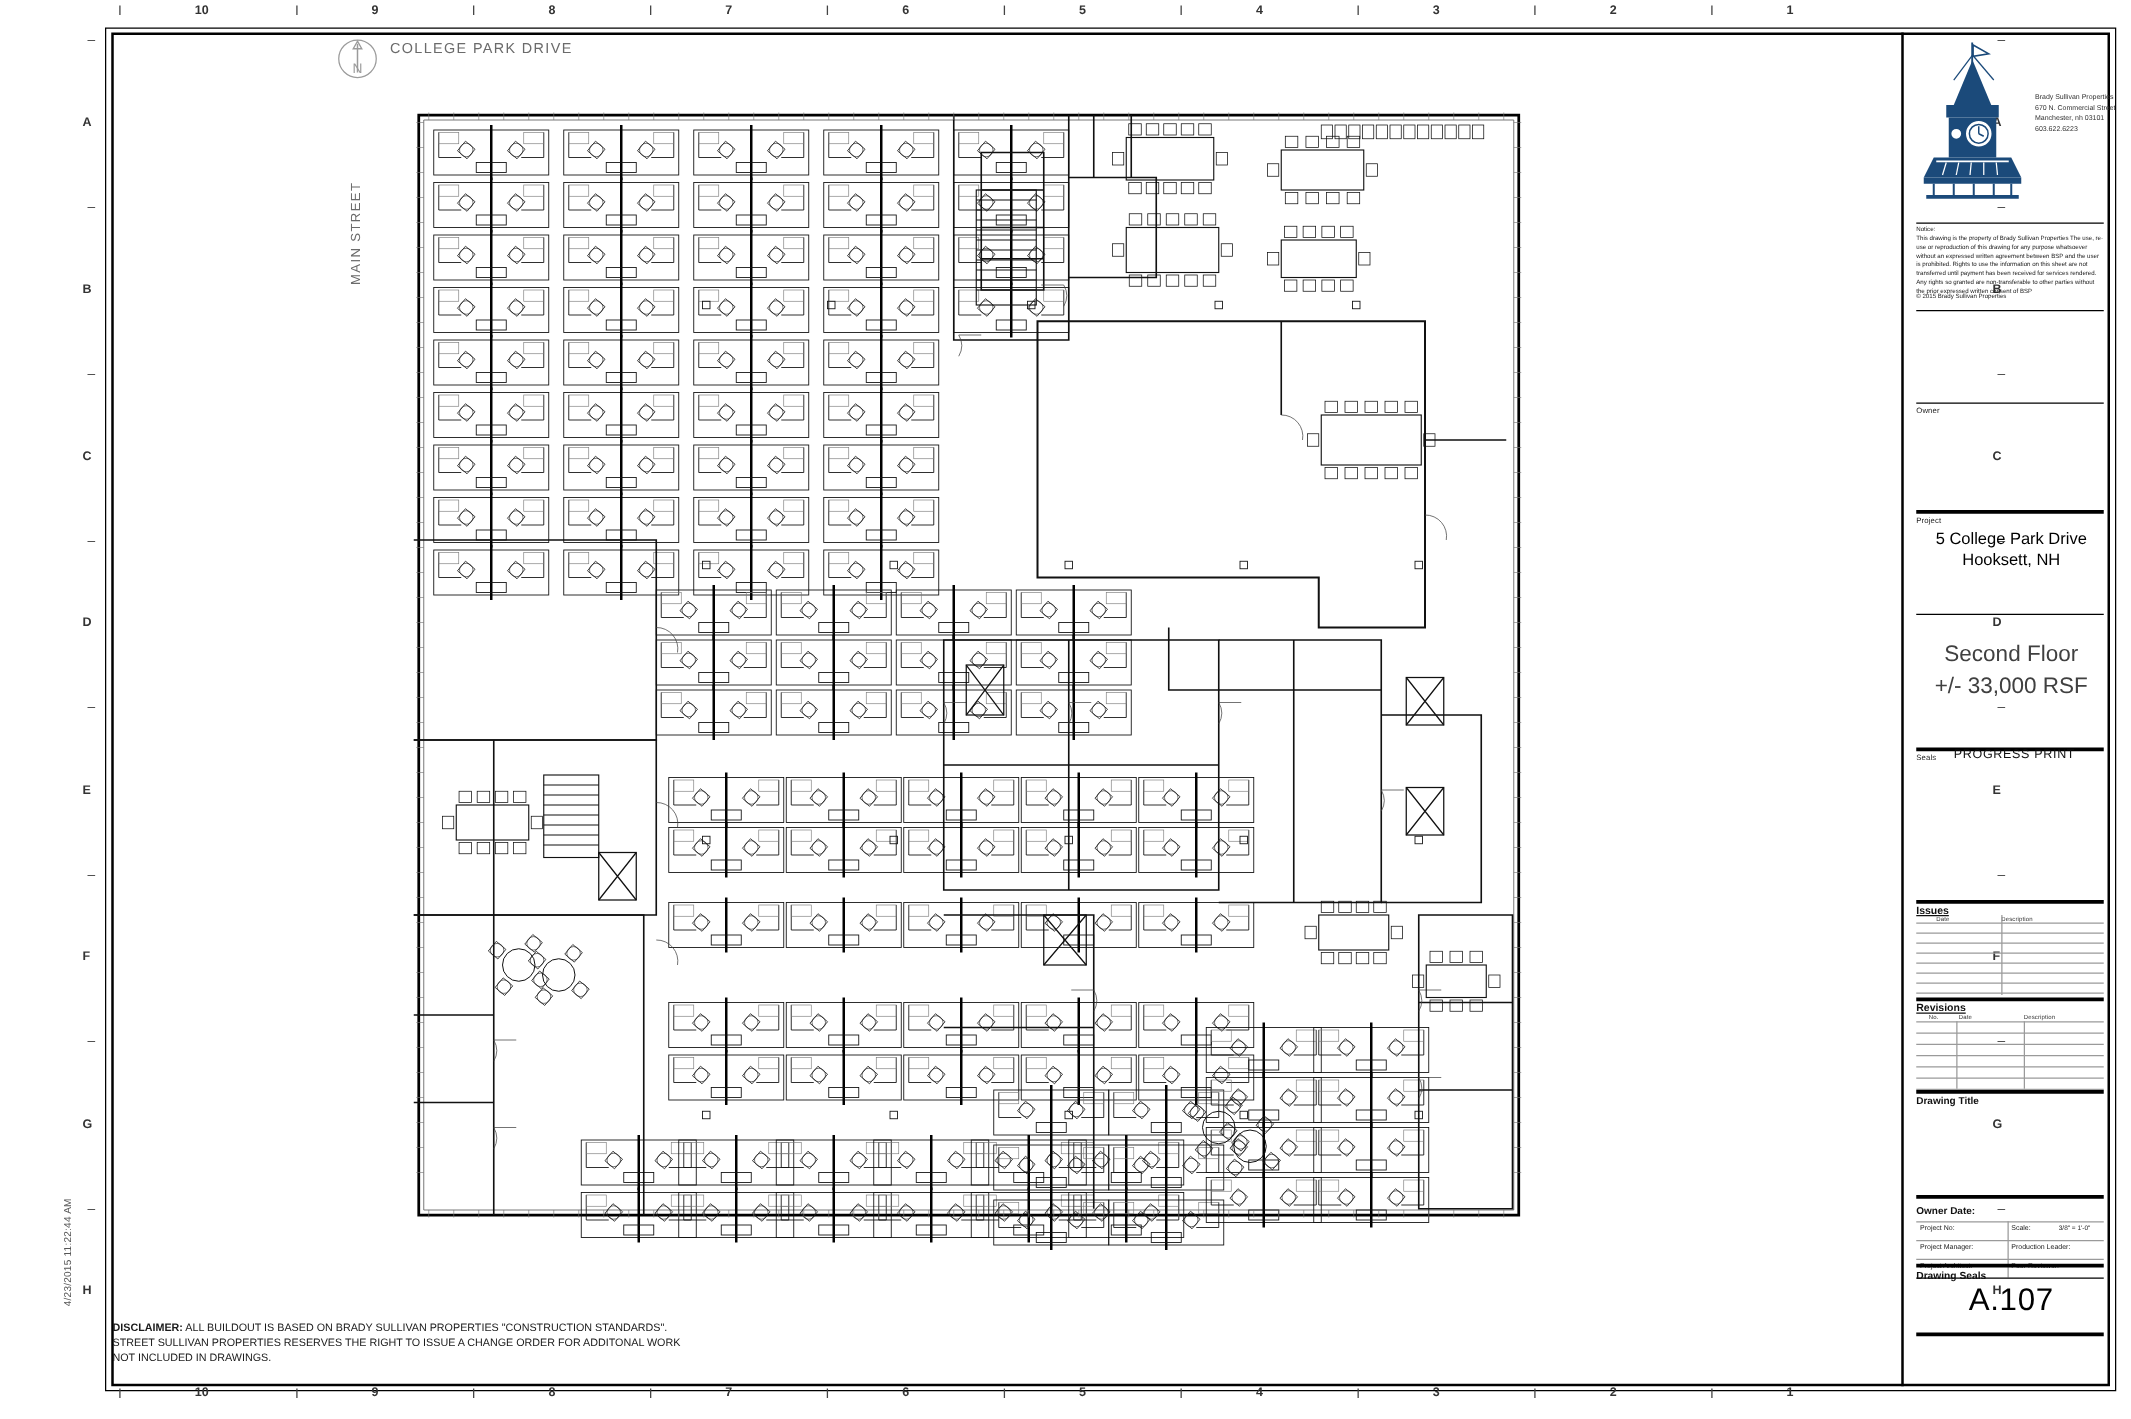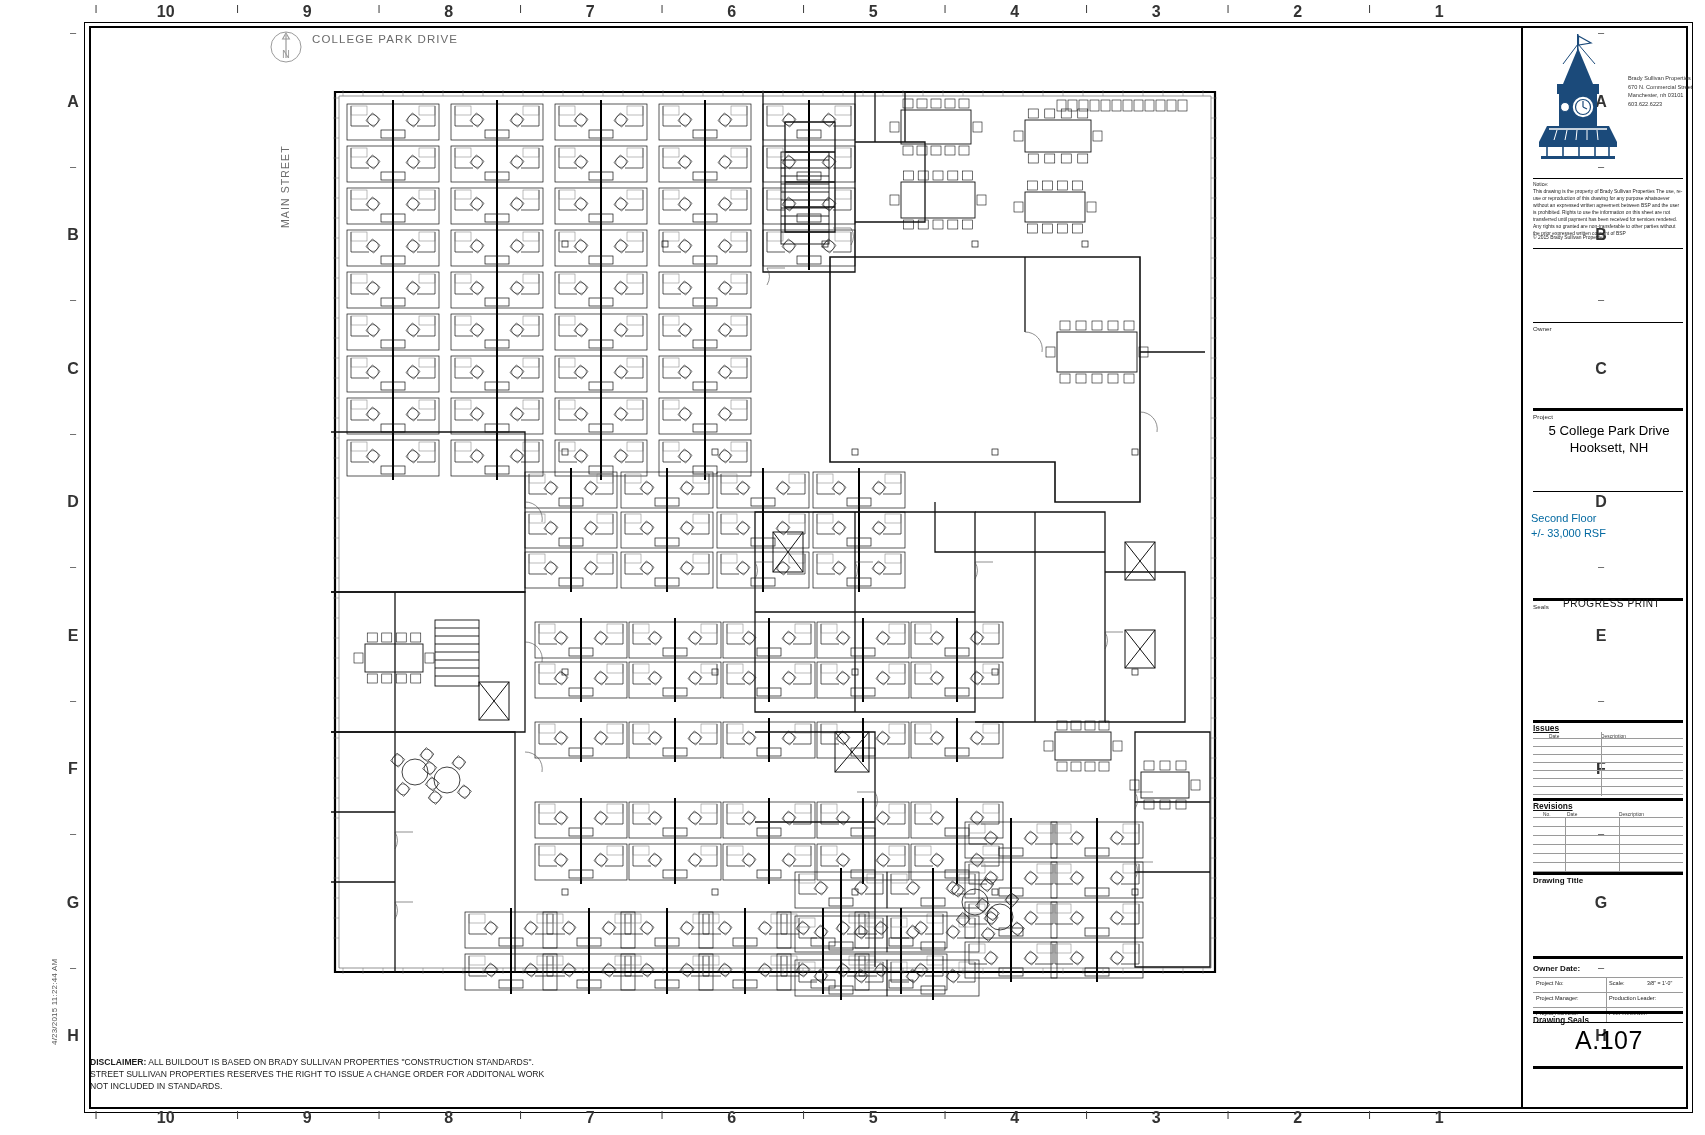--- a/index.html
+++ b/index.html
@@ -18,22 +18,22 @@
   }
   .sheet-border-inner {
     position: absolute; left: 89px; top: 26px; right: 17px; bottom: 26px;
     border: 2px solid #000;
   }
 
   
   .grid-strip { position: absolute; }
   .grid-mark {
     position: absolute;
-    font-size: 16px; color: #333; font-weight: bold;
-    text-align: center; line-height: 1;
+    font-size: 10px; color: #333; font-weight: bold;
+    line-height: 1;
   }
   .grid-tick {
     position: absolute; font-size: 11px; color: #444; line-height: 1;
   }
 
   
   .date-stamp {
     position: absolute; left: 50px; top: 1045px;
     font-size: 8px; color: #555;
     transform: rotate(-90deg); transform-origin: left top;
@@ -102,21 +102,21 @@
     position: absolute; font-size: 6.2px; color: #222; letter-spacing: .1px;
   }
   .tb-label-big { position: absolute; font-size: 8px; font-weight: bold; color: #111; }
 
   .project-name {
     position: absolute; left: 8px; top: 396px; width: 156px;
     text-align: center; font-size: 13.2px; line-height: 1.32; color: #000;
   }
   .floor-name {
     position: absolute; left: 8px; top: 485px; width: 156px;
-    font-size: 11px; line-height: 1.38; color: #0369a1;
+    text-align: center; font-size: 18px; line-height: 1.38; color: #404040;
   }
   .progress-print {
     position: absolute; left: 40px; top: 572px;
     font-size: 10px; letter-spacing: .55px; color: #111;
   }
 
   
   .tbl { position: absolute; width: 150px; left: 10px; }
   .tbl-row { position: absolute; left: 0; width: 150px; border-top: 1px solid #9a9a9a; }
   .tbl-vline { position: absolute; width: 0; border-left: 1px solid #9a9a9a; }
@@ -824,21 +824,21 @@
           <rect x="757" y="857" width="6" height="6" fill="none" stroke="#111" stroke-width="0.7"></rect>
           <rect x="897" y="857" width="6" height="6" fill="none" stroke="#111" stroke-width="0.7"></rect>
           <rect x="1037" y="857" width="6" height="6" fill="none" stroke="#111" stroke-width="0.7"></rect>
         </g>
     </svg>
   </div>
 
   <div class="disclaimer">
     <b>DISCLAIMER:</b><span> ALL BUILDOUT IS BASED ON BRADY SULLIVAN PROPERTIES "CONSTRUCTION STANDARDS".</span><br>
     <span>STREET SULLIVAN PROPERTIES RESERVES THE RIGHT TO ISSUE A CHANGE ORDER FOR ADDITONAL WORK</span><br>
-    <span>NOT INCLUDED IN STANDARDS.</span>
+    <span>NOT INCLUDED IN DRAWINGS.</span>
   </div>
 
   <div id="titleblock">
 
     <div class="logo-wrap">
       <svg width="90" height="130" viewBox="0 0 90 130">
         <g fill="#1b4a7a">
 
           <path d="M44 4 L45.5 4 L45.5 30 L44 30 Z"></path>
           <path d="M45.5 6 L58 13 L45.5 15 Z" fill="none" stroke="#1b4a7a" stroke-width="1.2"></path>

